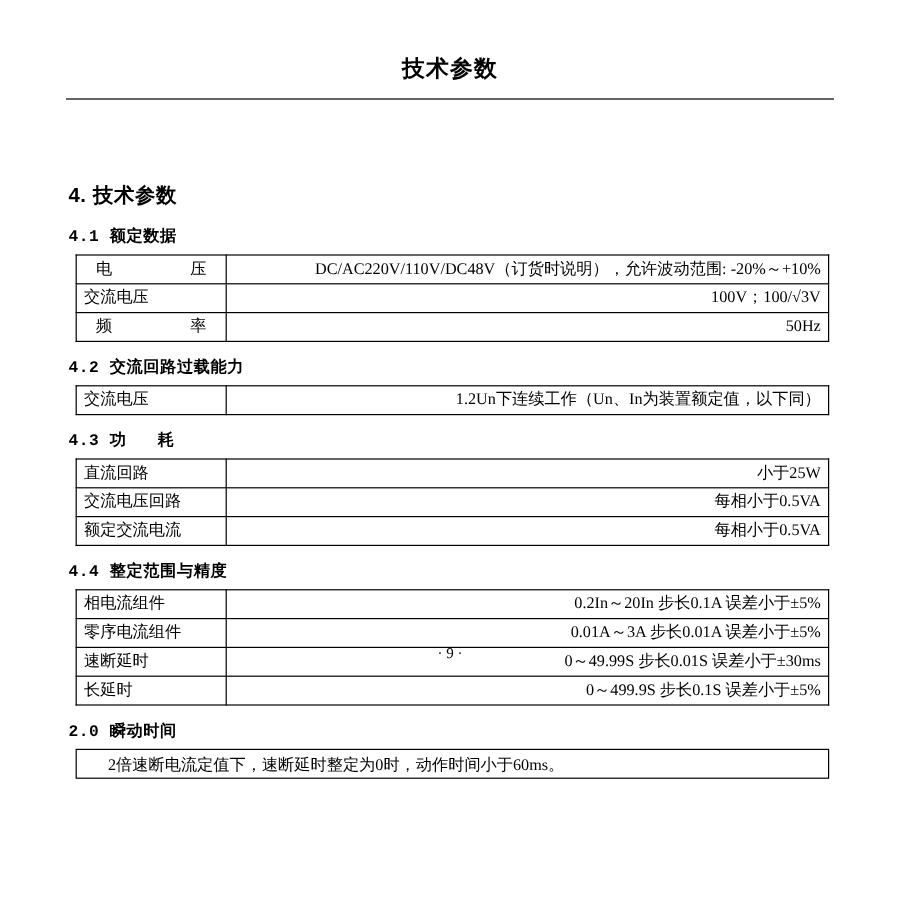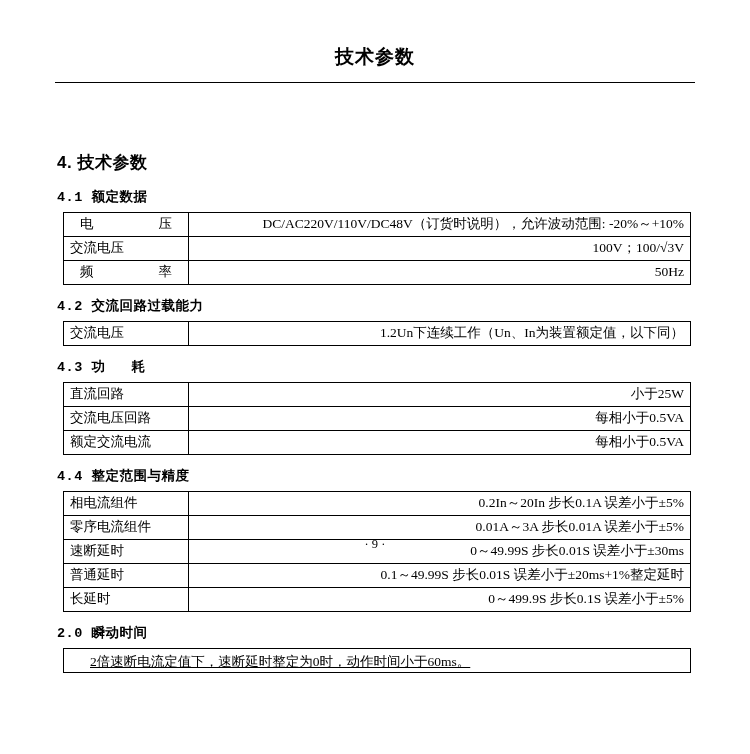--- a/index.html
+++ b/index.html
@@ -97,21 +97,20 @@
   }
   .single-box {
     border: 1px solid #000000;
     width: 628px;
     margin: 0 0 0 8px;
     box-sizing: border-box;
     font-size: 13.5px;
     height: 25px;
     line-height: 25px;
     padding-left: 26px;
-    text-decoration: underline;
   }
   .sub-title-45 {
     margin-top: 24px;
   }
   .footer {
     position: absolute;
     bottom: 20px;
     left: 0;
     width: 750px;
     text-align: center;
@@ -219,26 +218,20 @@
           <td class="value-cell">0.01A～3A 步长0.01A 误差小于±5%</td>
         </tr>
         <tr>
           <td class="label-cell">
             <span class="centered">速断延时</span>
           </td>
           <td class="value-cell">0～49.99S 步长0.01S 误差小于±30ms</td>
         </tr>
         <tr>
           <td class="label-cell">
-            <span class="centered">普通延时</span>
-          </td>
-          <td class="value-cell">0.1～49.99S 步长0.01S 误差小于±20ms+1%整定延时</td>
-        </tr>
-        <tr>
-          <td class="label-cell">
             <span class="centered">长延时</span>
           </td>
           <td class="value-cell">0～499.9S 步长0.1S 误差小于±5%</td>
         </tr>
       </tbody>
     </table>
 
     <h2 class="sub-title sub-title-45">2.0 瞬动时间</h2>
 
     <div class="single-box">2倍速断电流定值下，速断延时整定为0时，动作时间小于60ms。</div>

